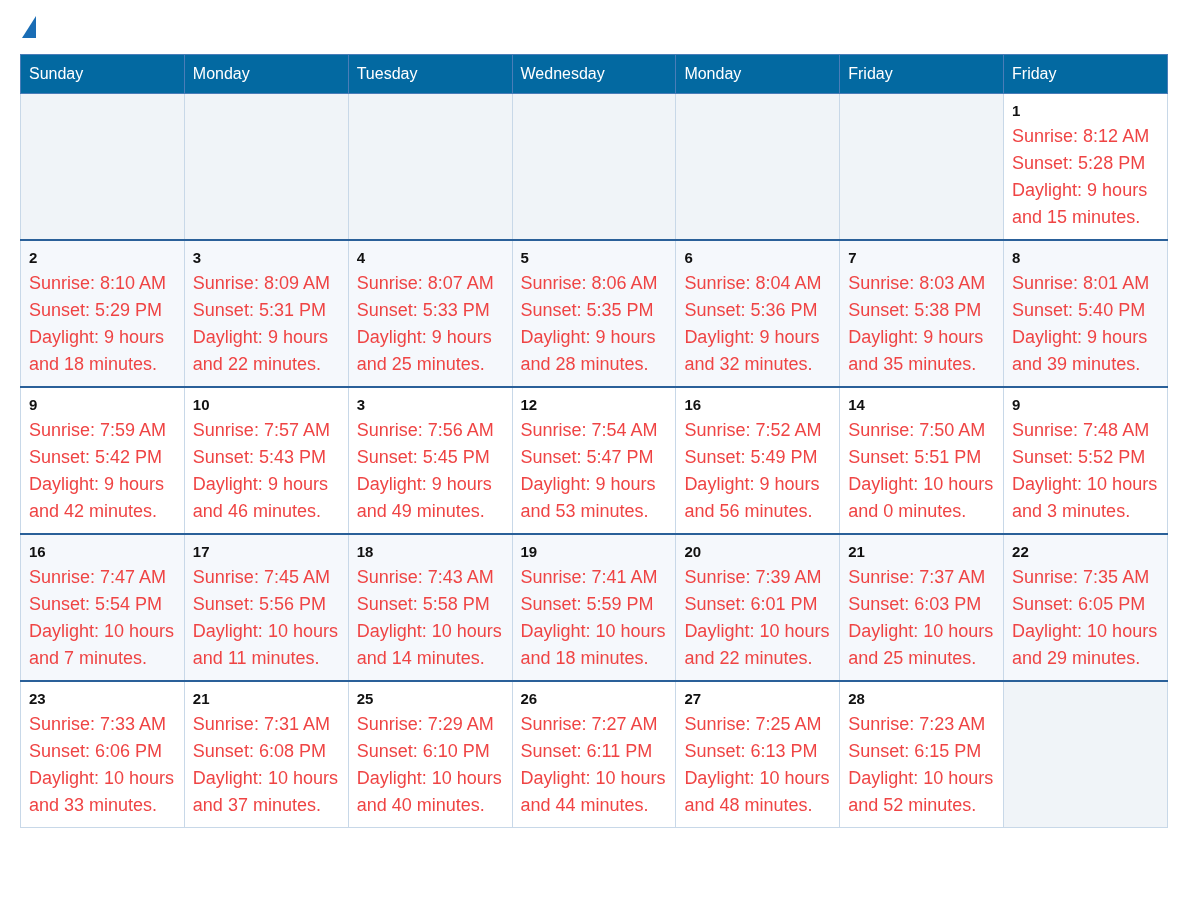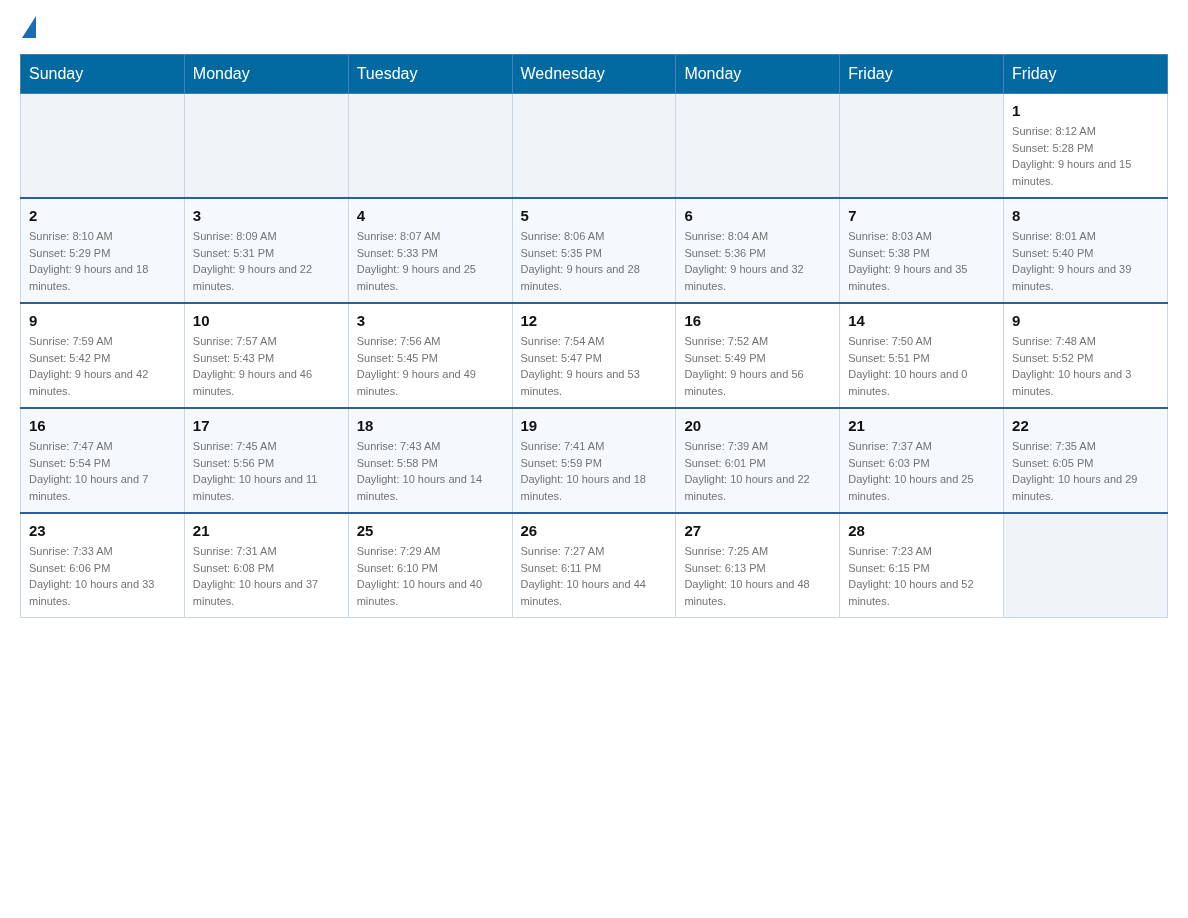--- a/index.html
+++ b/index.html
@@ -88,22 +88,22 @@
     .calendar tr:nth-child(odd) td {
       background: #fff;
     }
     .day-number {
       font-size: 15px;
       font-weight: bold;
       color: #111;
       margin-bottom: 4px;
     }
     .day-info {
-      font-size: 11px;
-      color: #737373;
+      font-size: 18px;
+      color: #ef4444;
       line-height: 1.5;
     }
     .empty-cell {
       background: #f0f4f8 !important;
     }
     .row-separator td {
       border-top: 2px solid #2a6099;
     }
   </style>
 </head>

